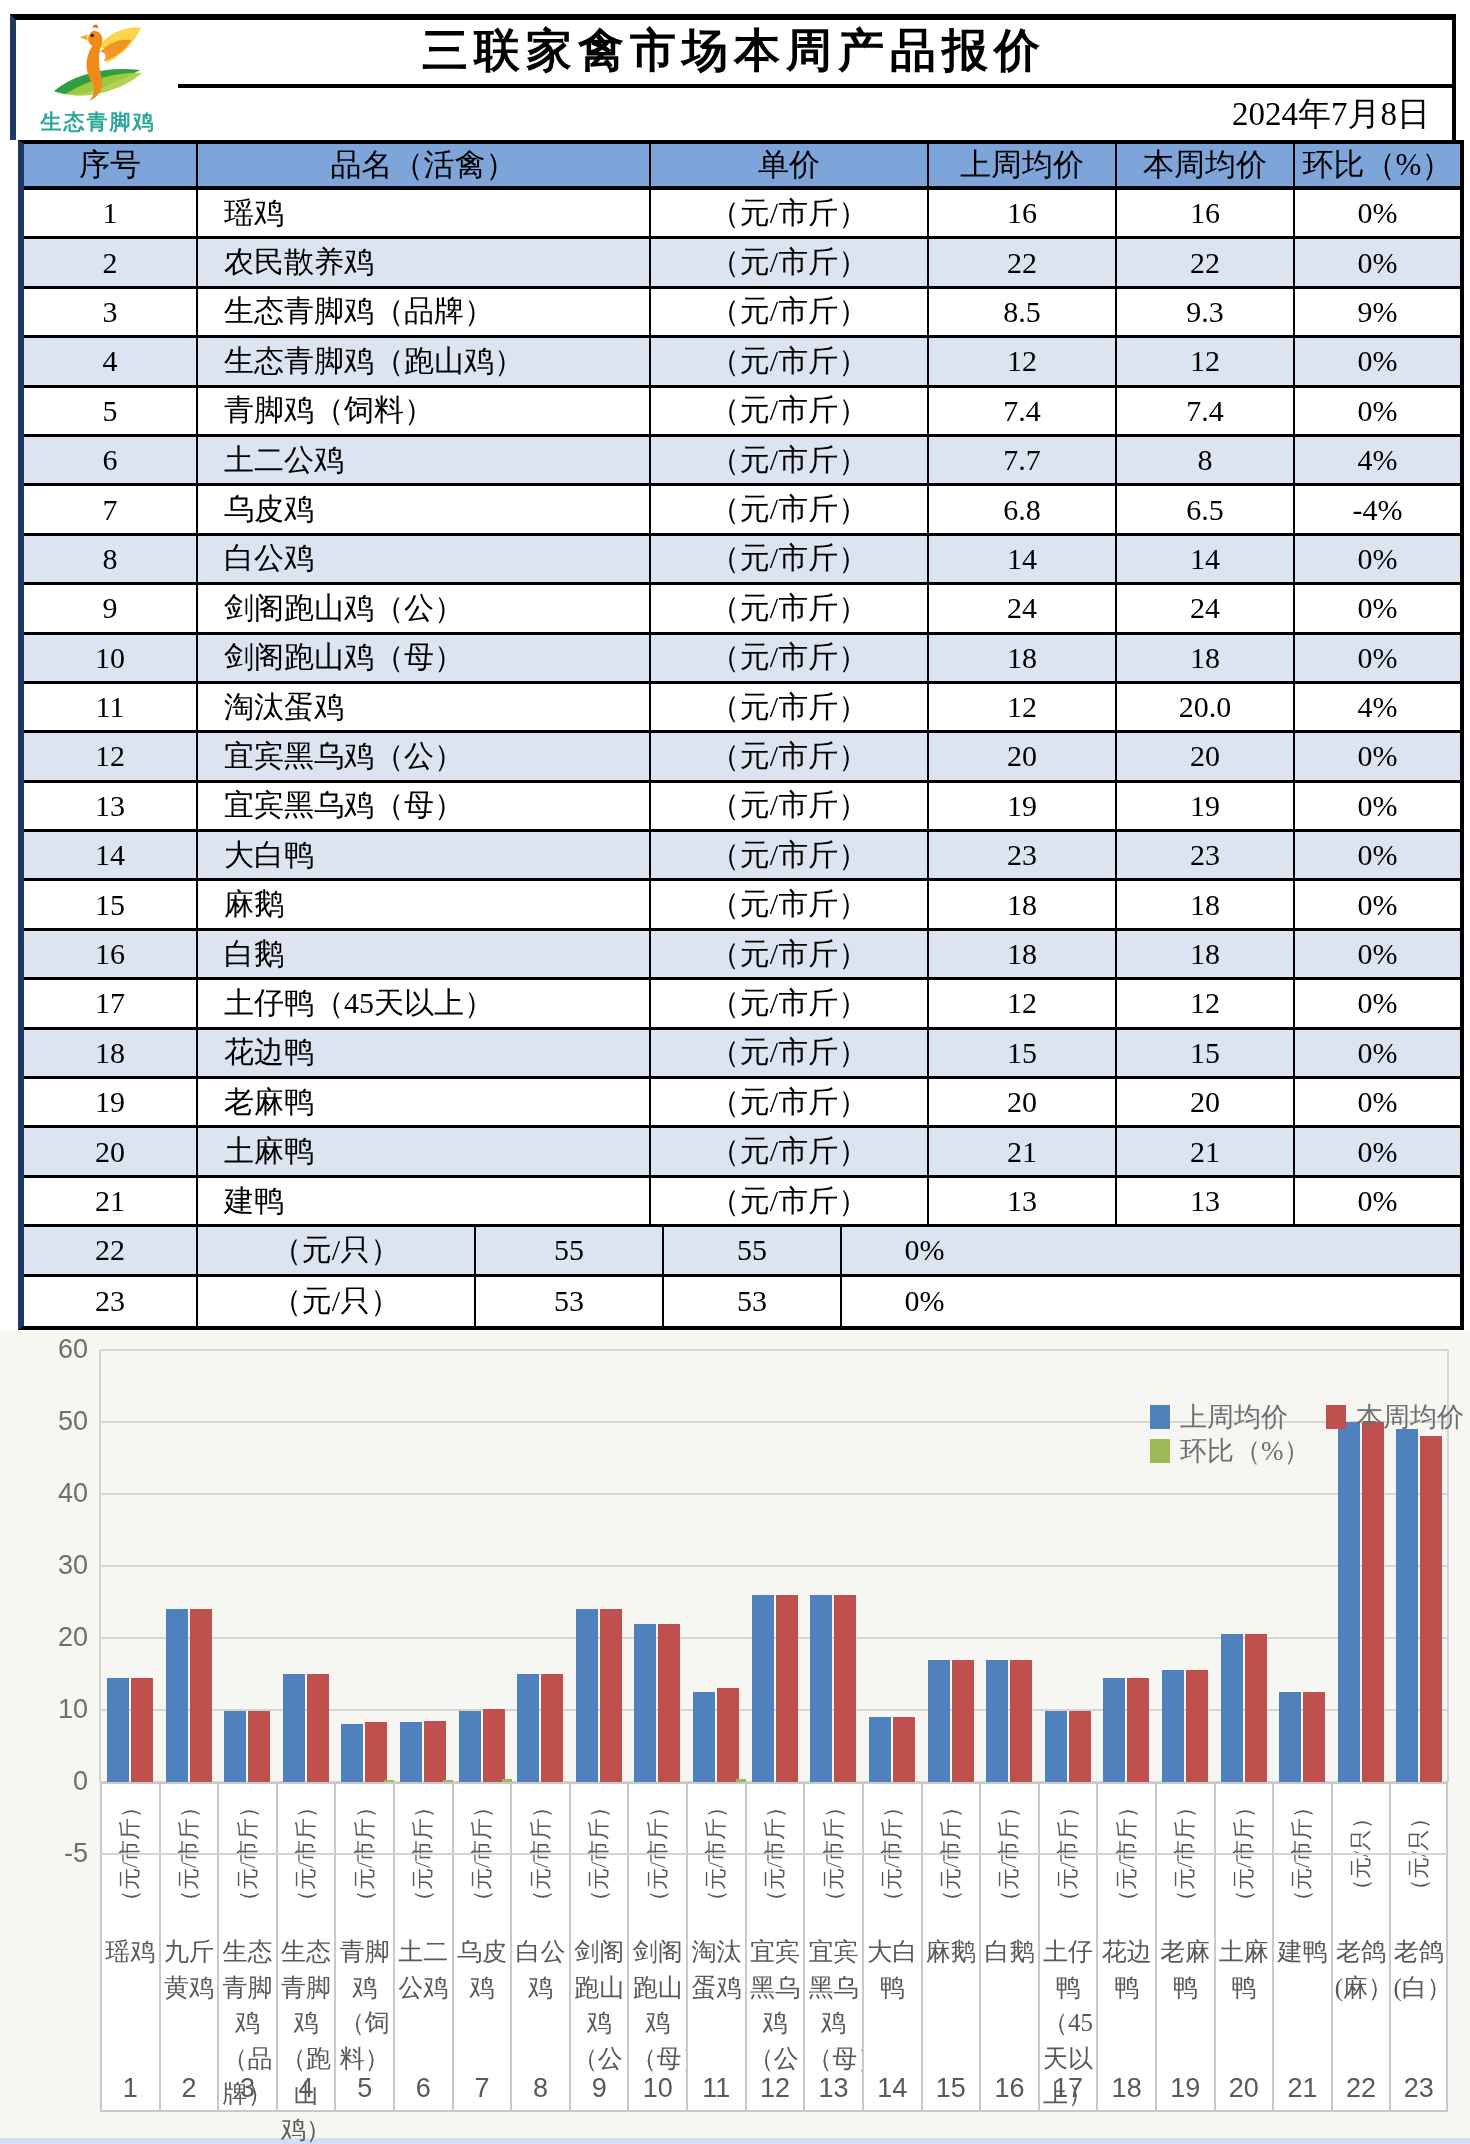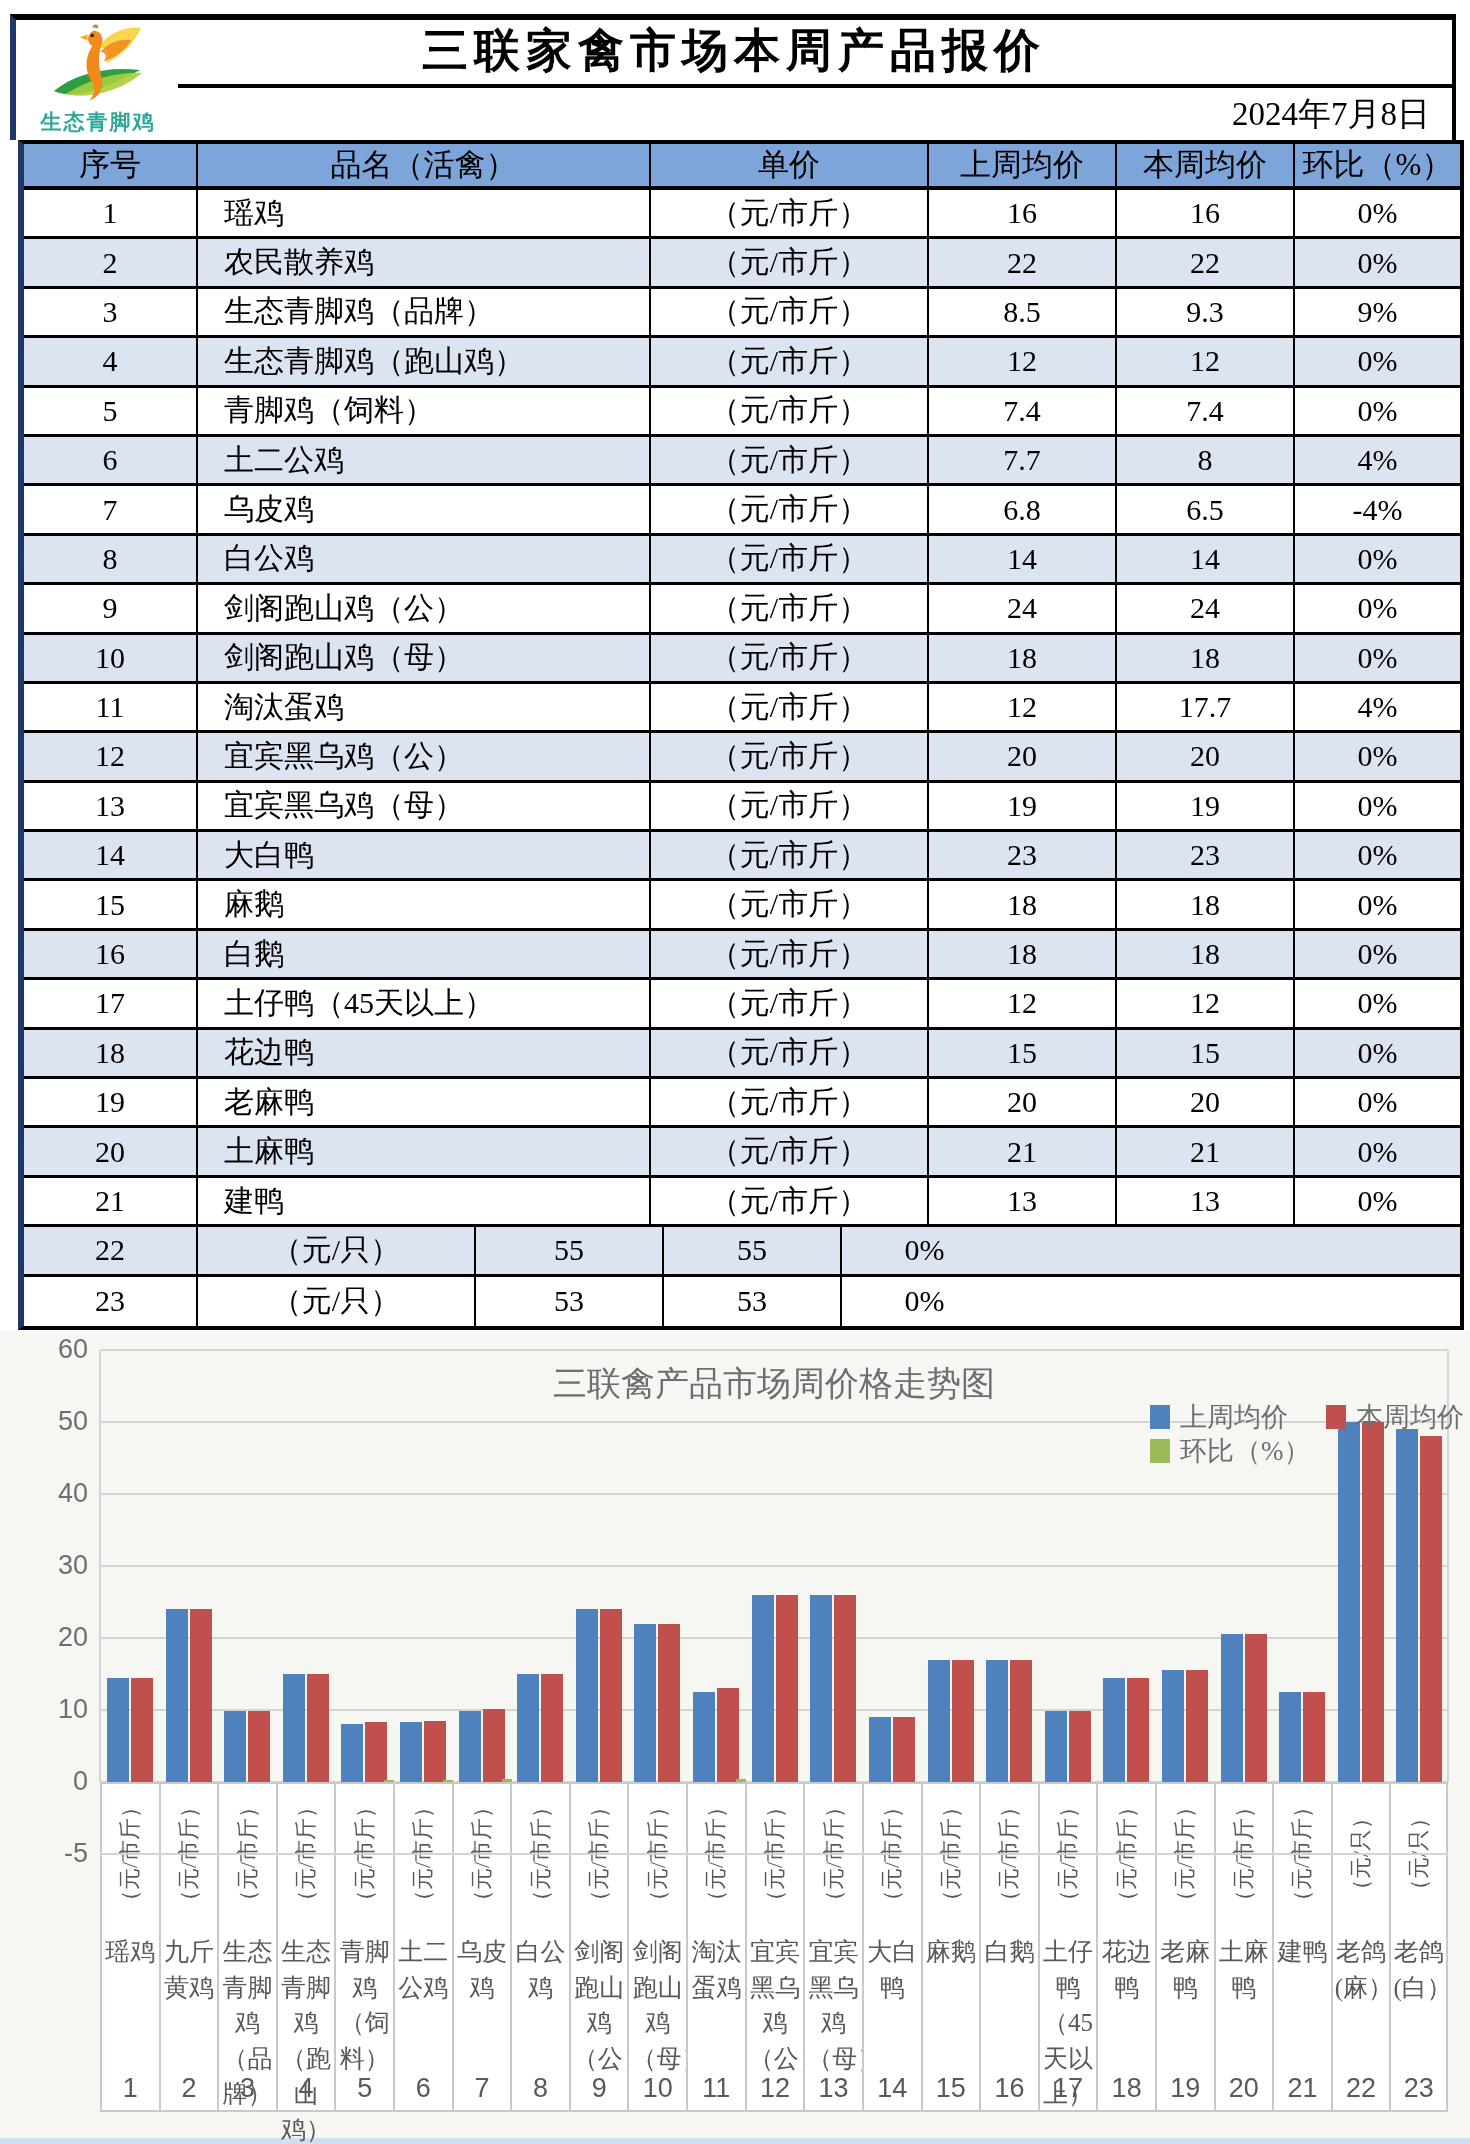--- a/index.html
+++ b/index.html
@@ -173,21 +173,21 @@
       <div class="t-cell" style="width: 278px;">（元/市斤）</div>
       <div class="t-cell" style="width: 188px;">18</div>
       <div class="t-cell" style="width: 178px;">18</div>
       <div class="t-cell last" style="width: 165px;">0%</div>
     </div>
     <div class="t-row t-data">
       <div class="t-cell" style="width: 174px;">11</div>
       <div class="t-cell name" style="width: 453px;">淘汰蛋鸡</div>
       <div class="t-cell" style="width: 278px;">（元/市斤）</div>
       <div class="t-cell" style="width: 188px;">12</div>
-      <div class="t-cell" style="width: 178px;">17.7</div>
+      <div class="t-cell" style="width: 178px;">20.0</div>
       <div class="t-cell last" style="width: 165px;">4%</div>
     </div>
     <div class="t-row t-data">
       <div class="t-cell" style="width: 174px;">12</div>
       <div class="t-cell name" style="width: 453px;">宜宾黑乌鸡（公）</div>
       <div class="t-cell" style="width: 278px;">（元/市斤）</div>
       <div class="t-cell" style="width: 188px;">20</div>
       <div class="t-cell" style="width: 178px;">20</div>
       <div class="t-cell last" style="width: 165px;">0%</div>
     </div>
@@ -273,21 +273,20 @@
     <div class="t-row t-data">
       <div class="t-cell" style="width: 174px;">23</div>
       <div class="t-cell" style="width: 278px;">（元/只）</div>
       <div class="t-cell" style="width: 188px;">53</div>
       <div class="t-cell" style="width: 178px;">53</div>
       <div class="t-cell last" style="width: 165px;">0%</div>
     </div>
   </div>
 
 <div class="abs" id="chart">
-  <div id="chart-title">三联禽产品市场周价格走势图</div>
   <div id="legend">
       <div class="leg-row">
         <div class="leg-item">
           <div class="leg-sw" style="background: rgb(79, 129, 189);"></div>
           <div class="leg-lb">上周均价</div>
         </div>
         <div class="leg-item">
           <div class="leg-sw" style="background: rgb(192, 80, 77);"></div>
           <div class="leg-lb">本周均价</div>
         </div>

